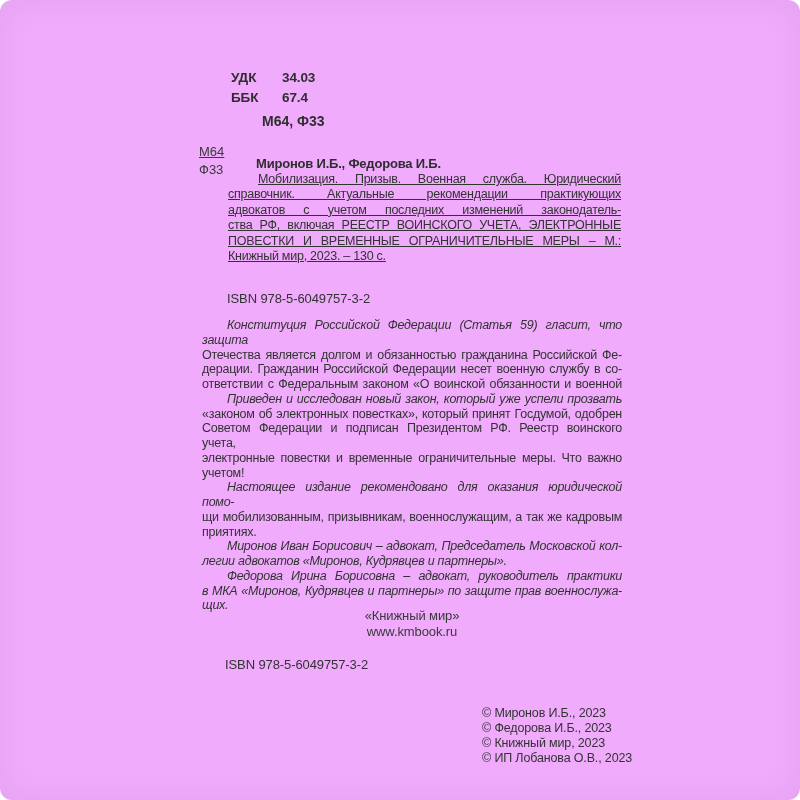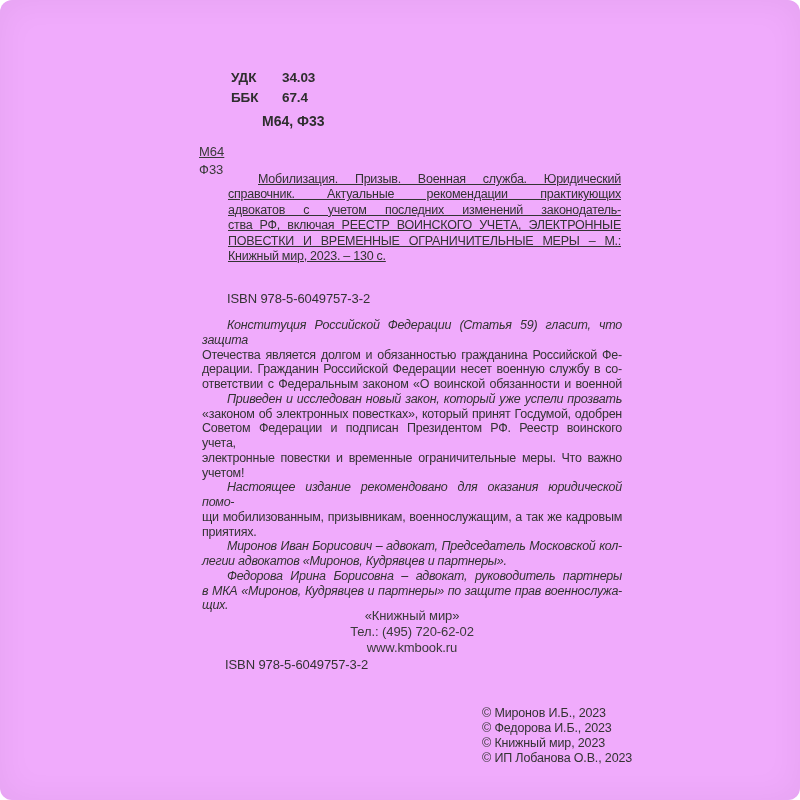--- a/index.html
+++ b/index.html
@@ -90,20 +90,21 @@
 
   <div class="abs code-row" id="bbk-row">
     <span class="code-label">ББК</span><span>67.4</span>
   </div>
 
   <div class="abs" id="shelf-codes">М64, Ф33</div>
 
   <div class="abs margin-code" id="margin-code-1">М64</div>
   <div class="abs margin-code" id="margin-code-2">Ф33</div>
 
+  <div class="abs" id="authors">Миронов И.Б., Федорова И.Б.</div>
 
   <div class="abs" id="description">
     <div class="jline ind30">Мобилизация. Призыв. Военная служба. Юридический</div>
     <div class="jline">справочник. Актуальные рекомендации практикующих</div>
     <div class="jline">адвокатов с учетом последних изменений законодатель-</div>
     <div class="jline">ства РФ, включая РЕЕСТР ВОИНСКОГО УЧЕТА, ЭЛЕКТРОННЫЕ</div>
     <div class="jline">ПОВЕСТКИ И ВРЕМЕННЫЕ ОГРАНИЧИТЕЛЬНЫЕ МЕРЫ – М.:</div>
     <div>Книжный мир, 2023. – 130 с.</div>
   </div>
 
@@ -121,28 +122,27 @@
     <div class="jline">электронные повестки и временные ограничительные меры. Что важно</div>
     <div>учетом!</div>
 
     <div class="jline ind25">Настоящее издание рекомендовано для оказания юридической помо-</div>
     <div class="jline">щи мобилизованным, призывникам, военнослужащим, а так же кадровым</div>
     <div>приятиях.</div>
 
     <div class="jline ind25 it">Миронов Иван Борисович – адвокат, Председатель Московской кол-</div>
     <div class="it">легии адвокатов «Миронов, Кудрявцев и партнеры».</div>
 
-    <div class="jline ind25 it">Федорова Ирина Борисовна – адвокат, руководитель партнеры</div>
+    <div class="jline ind25 it">Федорова Ирина Борисовна – адвокат, руководитель практики</div>
     <div class="jline it">в МКА «Миронов, Кудрявцев и партнеры» по защите прав военнослужа-</div>
     <div class="it">щих.</div>
   </div>
 
   <div class="abs" id="publisher">
     <div>«Книжный мир»</div>
-    <div>Тел.: (495) 720-62-02</div>
     <div>www.kmbook.ru</div>
   </div>
 
   <div class="abs isbn" id="isbn-bottom">ISBN 978-5-6049757-3-2</div>
 
   <div class="abs" id="copyrights">
     <div>© Миронов И.Б., 2023</div>
     <div>© Федорова И.Б., 2023</div>
     <div>© Книжный мир, 2023</div>
     <div>© ИП Лобанова О.В., 2023</div>

